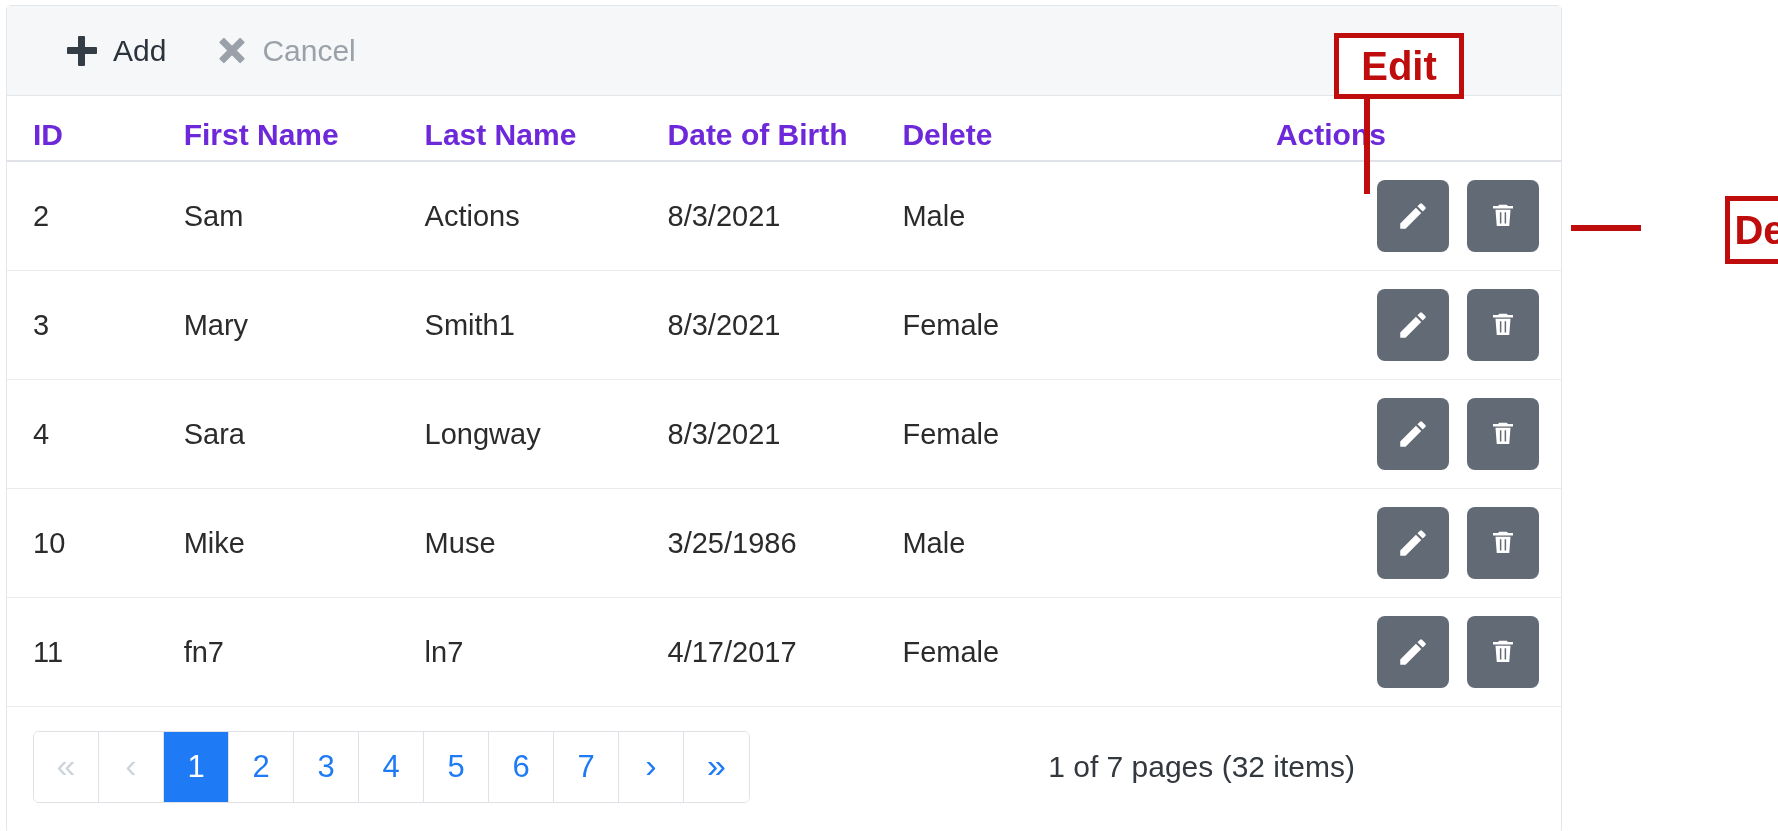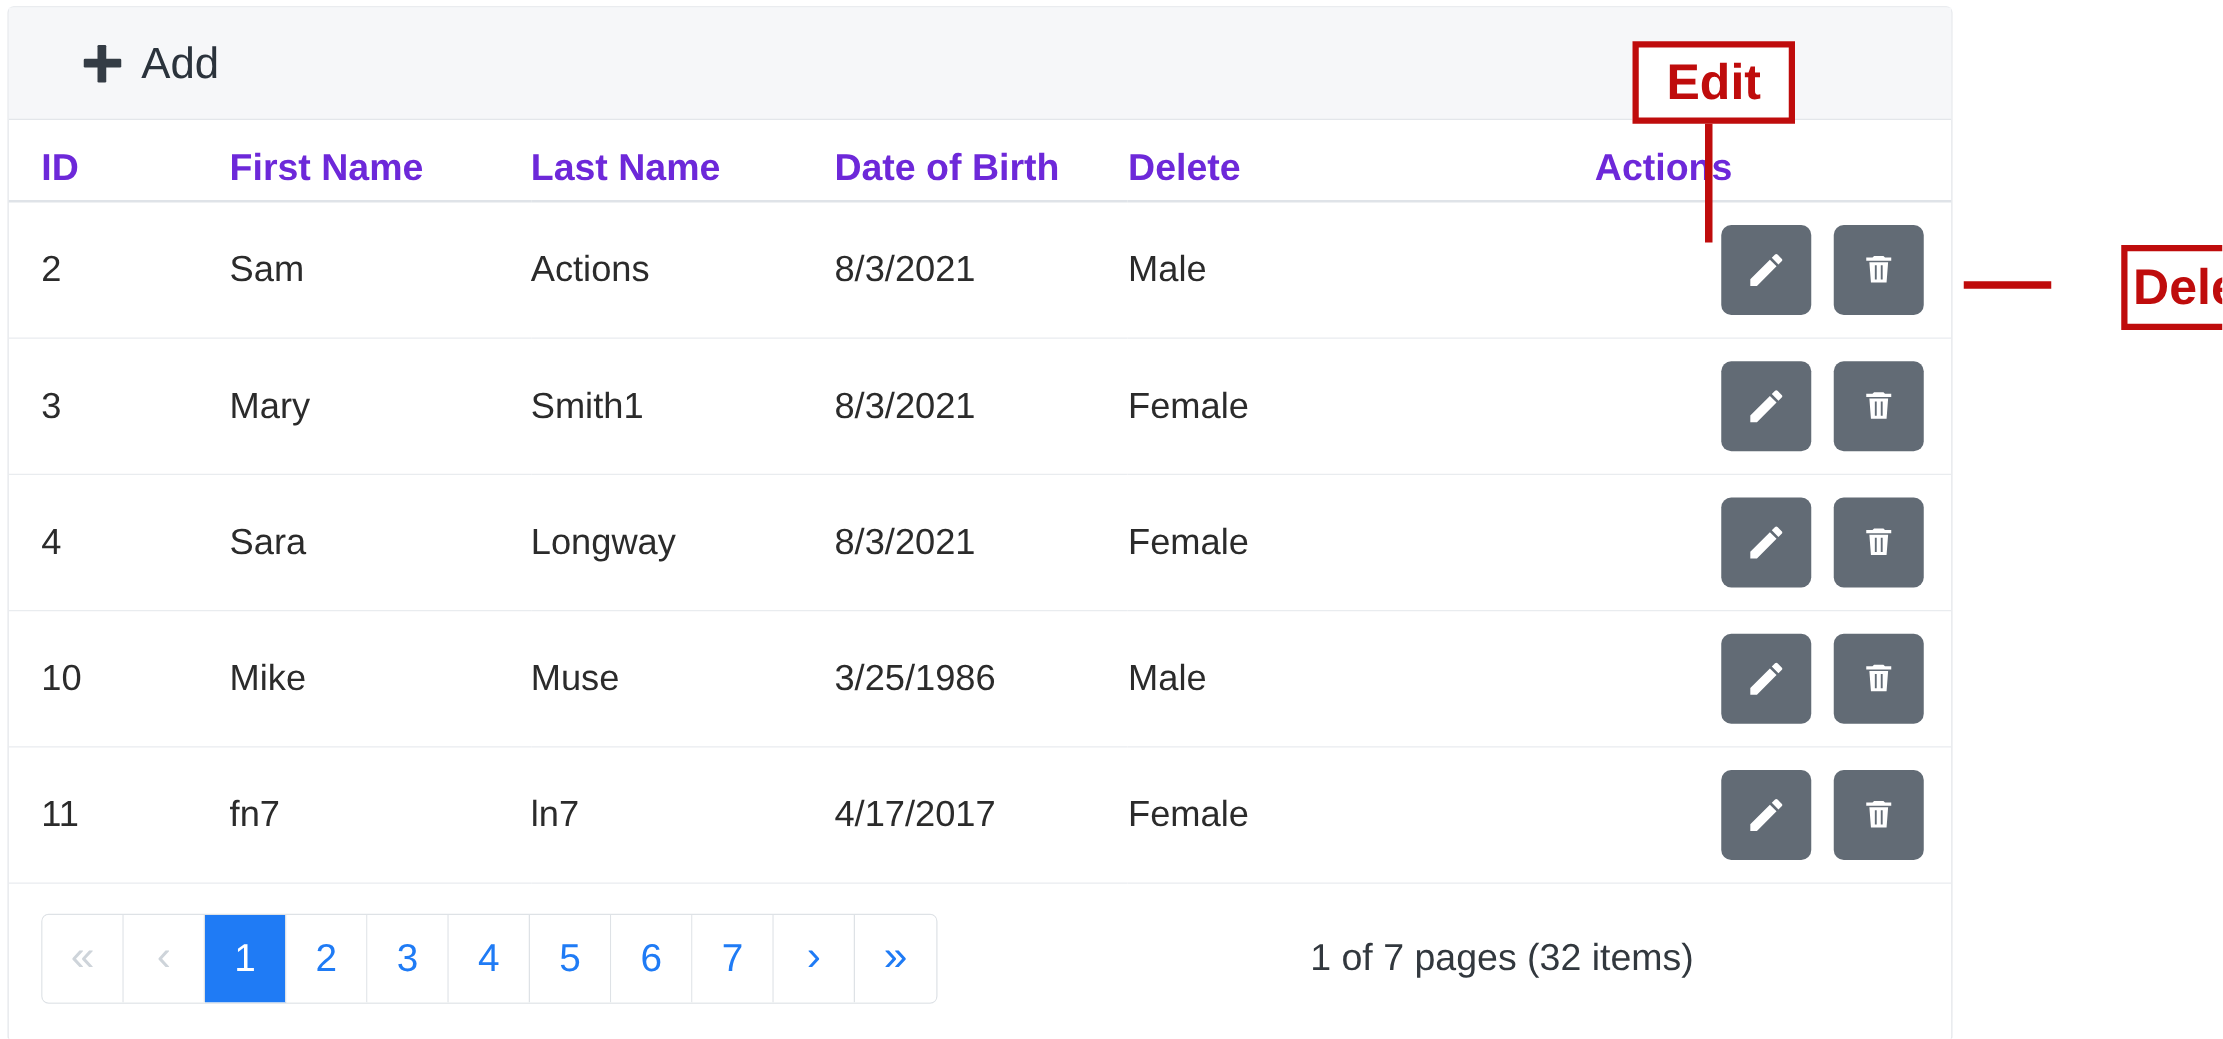--- a/index.html
+++ b/index.html
@@ -41,21 +41,21 @@
   .tb-btn {
     display: flex;
     align-items: center;
     gap: 16px;
     margin-right: 44px;
     background: transparent;
     border: 0;
     padding: 6px 4px;
     cursor: pointer;
     font-family: "Liberation Sans", sans-serif;
-    font-size: 35px;
+    font-size: 30px;
   }
   .tb-btn .tb-label { line-height: 1; }
   .tb-btn.primary .tb-label { color: #2b333c; }
   .tb-btn.disabled { cursor: default; }
   .tb-btn.disabled .tb-label { color: #9aa1a9; }
 
   .ico-plus { position: relative; width: 30px; height: 30px; flex: 0 0 30px; }
   .ico-plus::before, .ico-plus::after {
     content: ""; position: absolute; background: #343c45; border-radius: 1px;
   }
@@ -165,20 +165,21 @@
     position: absolute;
     border: 5px solid #bf0c0c;
     background: #ffffff;
     display: flex;
     align-items: center;
     justify-content: center;
     color: #bf0c0c;
     font-weight: bold;
     font-family: "Liberation Sans", sans-serif;
     box-sizing: border-box;
+    margin-left: 28px;
   }
   #anno-edit {
     left: 1306px; top: 33px; width: 130px; height: 66px; font-size: 40px;
   }
   #anno-delete {
     left: 1697px; top: 196px; width: 139px; height: 68px; font-size: 40px;
   }
   .anno-line {
     position: absolute;
     background: #bf0c0c;
@@ -190,20 +191,24 @@
 <body>
 
 <div id="screen">
 
   <div class="grid-card">
 
     <div class="toolbar">
       <button class="tb-btn primary">
         <span class="ico-plus"></span>
         <span class="tb-label">Add</span>
+      </button>
+      <button class="tb-btn disabled">
+        <span class="ico-x"></span>
+        <span class="tb-label">Cancel</span>
       </button>
     </div>
 
     <table class="grid">
       <thead>
         <tr>
           <th class="c-id">ID</th>
           <th class="c-first">First Name</th>
           <th class="c-last">Last Name</th>
           <th class="c-dob">Date of Birth</th>

